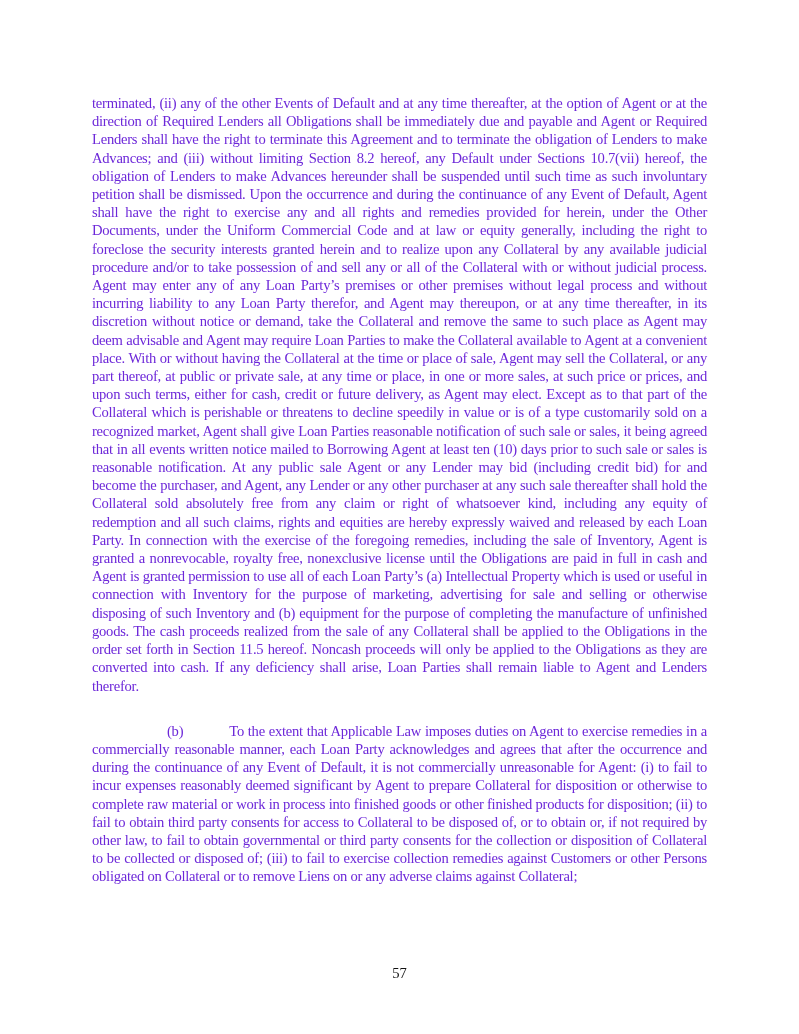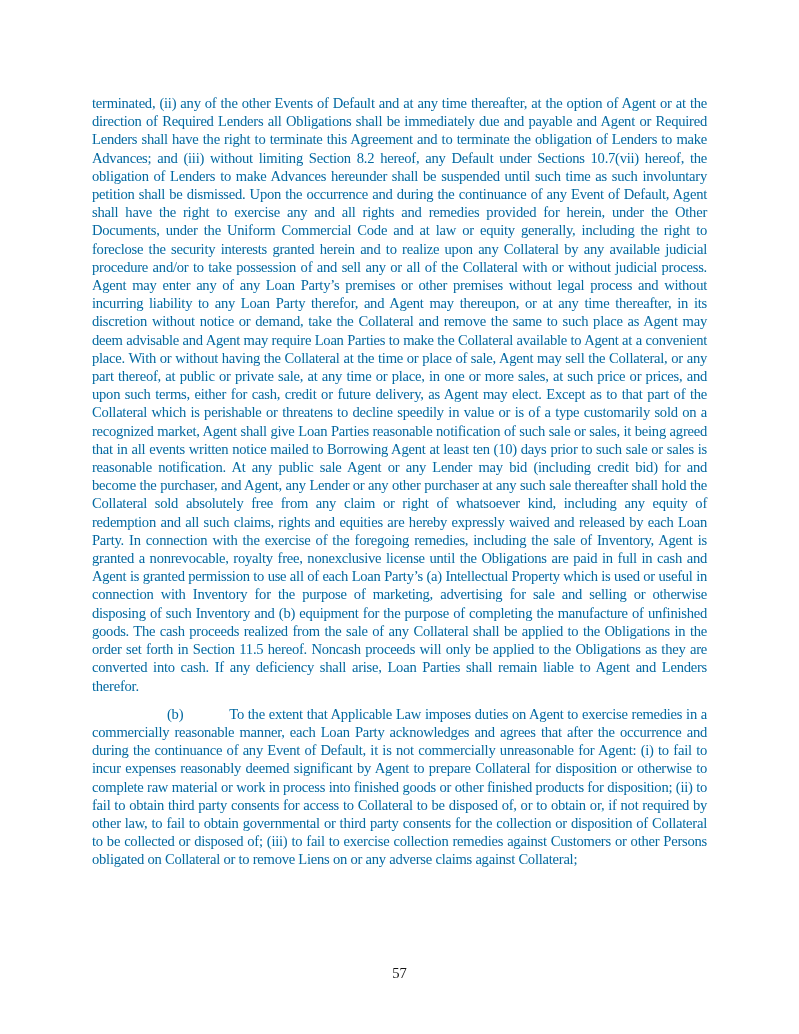--- a/index.html
+++ b/index.html
@@ -23,24 +23,24 @@
     left: 92px;
     top: 94px;
     width: 615px;
   }
   .para {
     margin: 0;
     font-size: 14.6px;
     line-height: 18.2px;
     letter-spacing: -0.25px;
     text-align: justify;
-    color: #0369a1;
+    color: #6d28d9;
   }
   .para + .para {
-    margin-top: 10px;
+    margin-top: 27px;
   }
   .para-label {
     display: inline-block;
     margin-left: 75px;
     margin-right: 46px;
   }
   .page-number {
     position: absolute;
     top: 964px;
     left: 92px;

